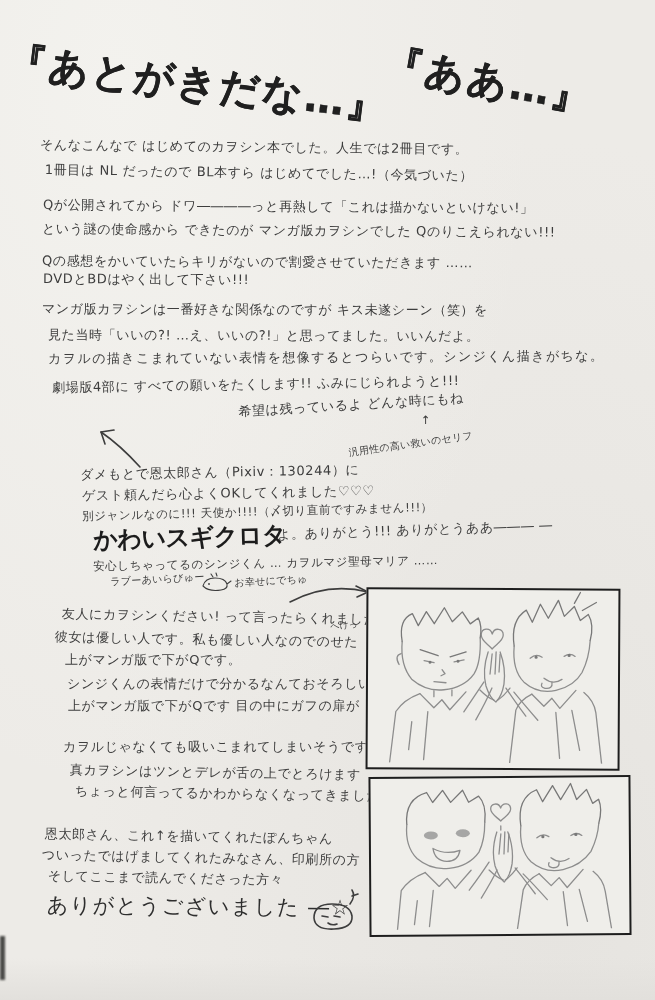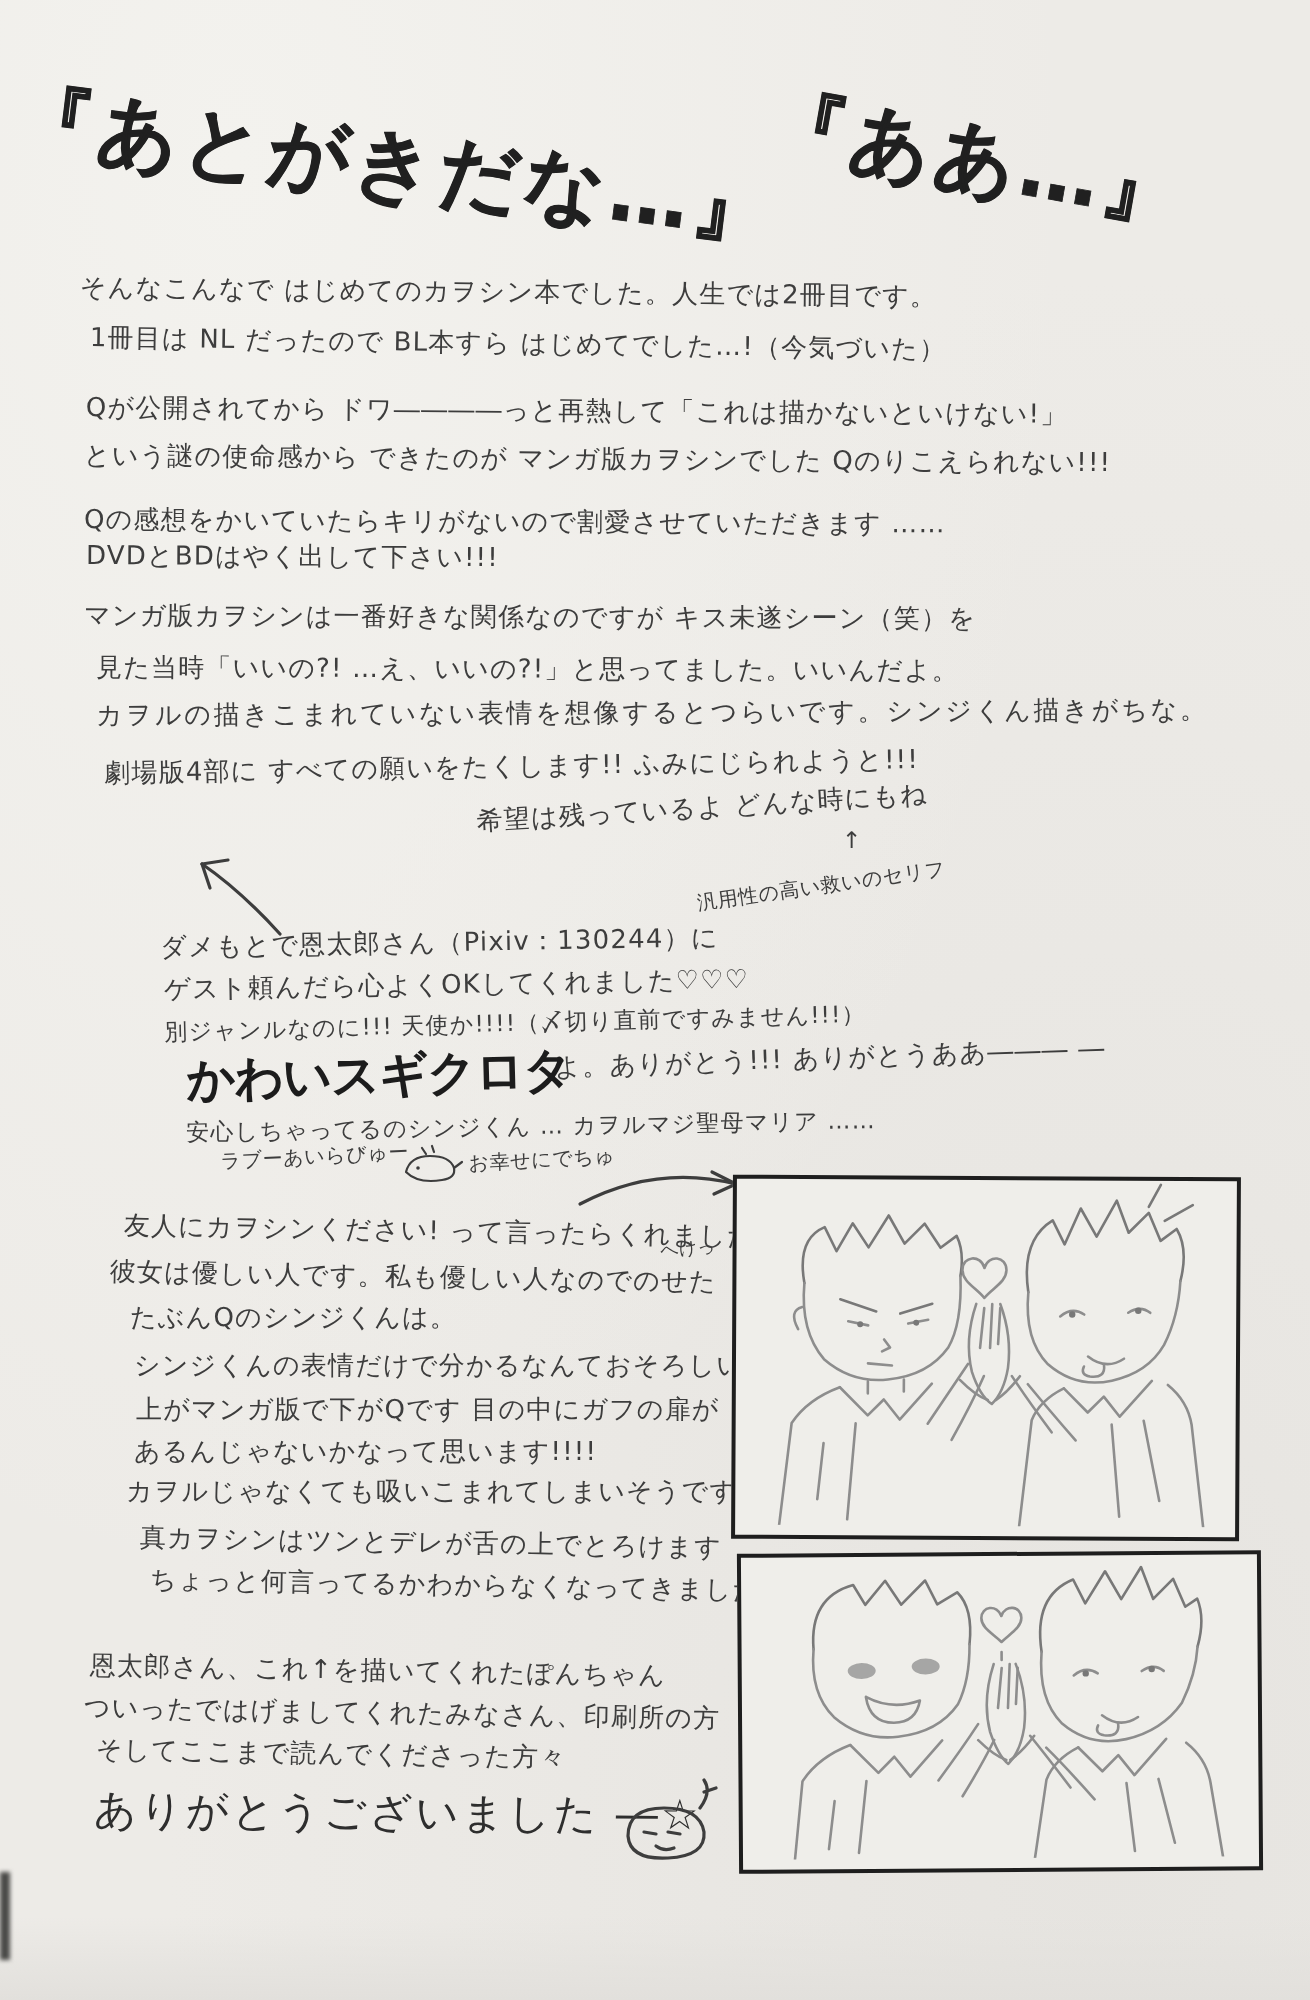--- a/index.html
+++ b/index.html
@@ -77,24 +77,23 @@
   </svg>
 
   <svg style="position:absolute;left:288px;top:580px;" width="86" height="26" viewBox="0 0 86 26">
     <path class="ink" d="M2,22 Q40,2 80,12"></path>
     <path class="ink" d="M80,12 l-12,-6 M80,12 l-11,5"></path>
   </svg>
 
   <div class="hw" style="left:62px;top:607px;transform:rotate(1deg);">友人にカヲシンください! って言ったらくれました。</div>
   <div class="hw" style="left:55px;top:630px;transform:rotate(1deg);">彼女は優しい人です。私も優しい人なのでのせた（ふ）</div>
   <div class="hw micro" style="left:330px;top:622px;transform:rotate(-4deg);">へけっ</div>
-  <div class="hw" style="left:65px;top:653px;">たぶんQのシンジくんは。</div>
+  <div class="hw" style="left:65px;top:653px;">上がマンガ版で下がQです。</div>
   <div class="hw" style="left:67px;top:677px;">シンジくんの表情だけで分かるなんておそろしい子。</div>
   <div class="hw" style="left:68px;top:699px;">上がマンガ版で下がQです 目の中にガフの扉が</div>
-  <div class="hw" style="left:67px;top:720px;">あるんじゃないかなって思います!!!!</div>
   <div class="hw" style="left:63px;top:740px;">カヲルじゃなくても吸いこまれてしまいそうです!!!!</div>
   <div class="hw" style="left:70px;top:763px;transform:rotate(1deg);">真カヲシンはツンとデレが舌の上でとろけます</div>
   <div class="hw" style="left:75px;top:784px;transform:rotate(1deg);">ちょっと何言ってるかわからなくなってきました!!</div>
 
   <div class="hw" style="left:45px;top:827px;transform:rotate(1deg);">恩太郎さん、これ↑を描いてくれたぽんちゃん</div>
   <div class="hw" style="left:42px;top:848px;transform:rotate(1deg);">ついったではげましてくれたみなさん、印刷所の方</div>
   <div class="hw" style="left:48px;top:869px;transform:rotate(1deg);">そしてここまで読んでくださった方々</div>
   <div class="hw big-thanks" style="left:47px;top:894px;transform:rotate(.5deg);">ありがとうございました ―☆</div>
 
   <svg style="position:absolute;left:308px;top:888px;" width="52" height="50" viewBox="0 0 52 50">

